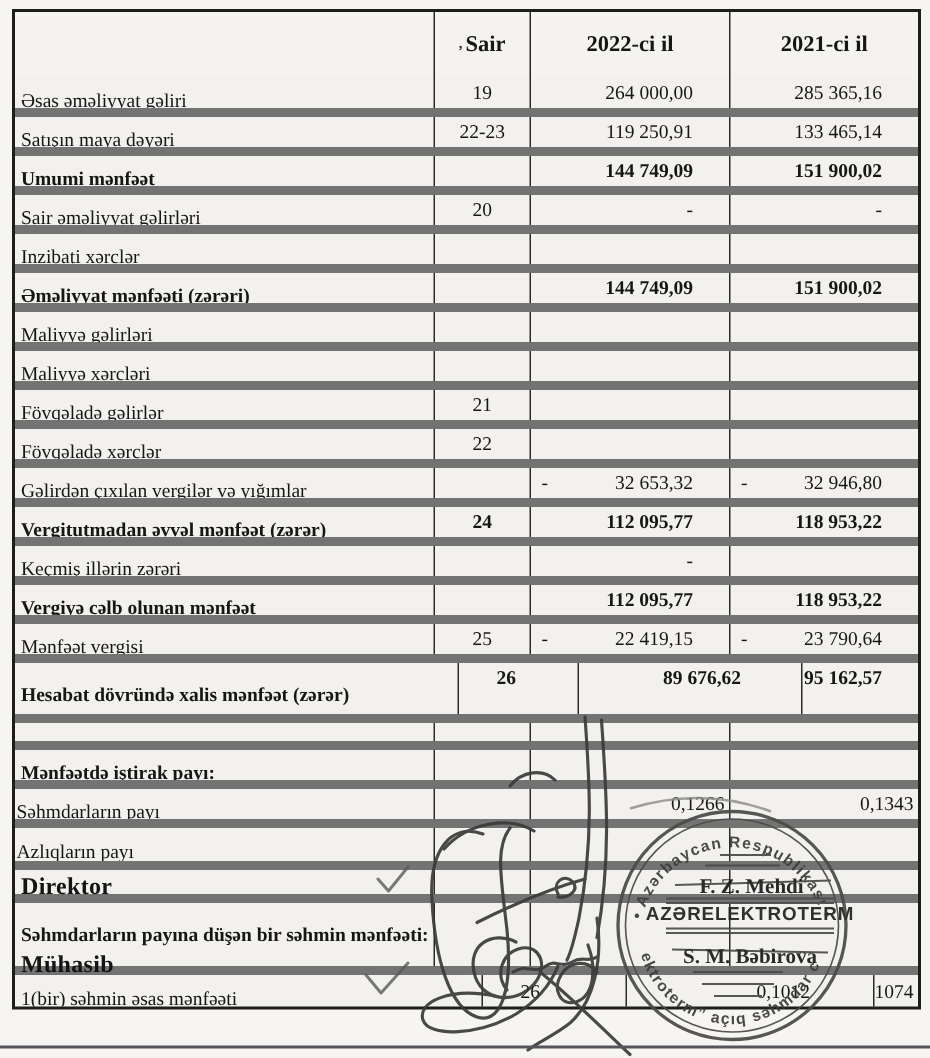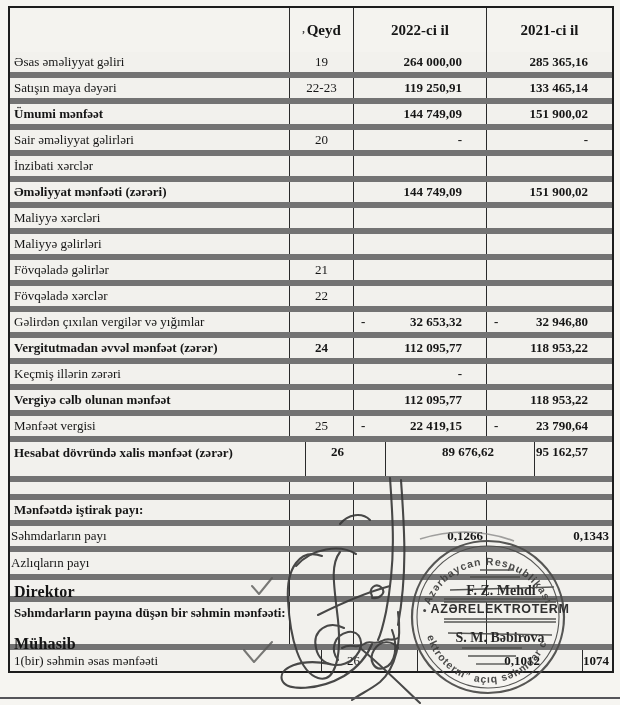--- a/index.html
+++ b/index.html
@@ -29,27 +29,27 @@
   .td{
     position:relative;display:flex;align-items:center;
     overflow:hidden;white-space:nowrap;
   }
   .td + .td{border-left:1.5px solid #2a2a2a;}
   .td.label{padding-left:4px;justify-content:flex-start;}
   .td.label.indent{padding-left:1px;}
   .td.qeyd{justify-content:center;}
   .hcell{justify-content:center;font-weight:700;font-size:15px;}
   .qmark{font-size:10px;margin-right:2px;position:relative;top:-1px;color:#333;}
-  .num{justify-content:flex-end;font-weight:bold;}
+  .num{justify-content:flex-end;}
   .num.pad{padding-right:24px;}
   .num.flush{padding-right:3px;}
   .num.mid{padding-right:10px;}
   .num.neg{justify-content:space-between;padding-left:7px;}
   .trow.top .td{align-items:flex-start;padding-top:2px;}
-  .trow .td.label{white-space:normal;line-height:1.35;}
+  .trow .td.label{white-space:normal;line-height:1.35;margin-top:10px;}
   
   .sig-label{
     position:absolute;left:14px;font-weight:700;font-size:16px;
     letter-spacing:.2px;color:#141414;
   }
   .overlay{position:absolute;inset:0;pointer-events:none;}
   .stamp-name{font:700 14px "Liberation Serif", serif;fill:#1c1c1c;text-anchor:middle;}
   .stamp-center{font:700 12.5px "Liberation Sans", sans-serif;fill:#222;letter-spacing:.6px;text-anchor:middle;}
   .arc-text{font:700 10.5px "Liberation Sans", sans-serif;fill:#3d3d3c;letter-spacing:1px;}
   .bottom-line{
@@ -60,21 +60,21 @@
 </head>
 <body>
 
 <div class="sheet">
 
   <div class="fin-table">
     <div class="trow header">
       <div class="td label"></div>
       <div class="td qeyd hcell">
         <span class="qmark">,</span>
-        <span>Qeyd</span>
+        <span>Sair</span>
       </div>
       <div class="td hcell">2022-ci il</div>
       <div class="td hcell">2021-ci il</div>
     </div>
     <div id="table-rows">
         <div class="trow">
           <div class="td label">Əsas əməliyyat gəliri</div>
           <div class="td qeyd">19</div>
           <div class="td num pad">
             <span class="val">264 000,00</span>
@@ -123,27 +123,27 @@
           <div class="td label">Əməliyyat mənfəəti (zərəri)</div>
           <div class="td qeyd"></div>
           <div class="td num pad">
             <span class="val">144 749,09</span>
           </div>
           <div class="td num pad">
             <span class="val">151 900,02</span>
           </div>
         </div>
         <div class="trow">
+          <div class="td label">Maliyyə gəlirləri</div>
+          <div class="td qeyd"></div>
+          <div class="td num pad"></div>
+          <div class="td num pad"></div>
+        </div>
+        <div class="trow">
           <div class="td label">Maliyyə xərcləri</div>
-          <div class="td qeyd"></div>
-          <div class="td num pad"></div>
-          <div class="td num pad"></div>
-        </div>
-        <div class="trow">
-          <div class="td label">Maliyyə gəlirləri</div>
           <div class="td qeyd"></div>
           <div class="td num pad"></div>
           <div class="td num pad"></div>
         </div>
         <div class="trow">
           <div class="td label">Fövqəladə gəlirlər</div>
           <div class="td qeyd">21</div>
           <div class="td num pad"></div>
           <div class="td num pad"></div>
         </div>

